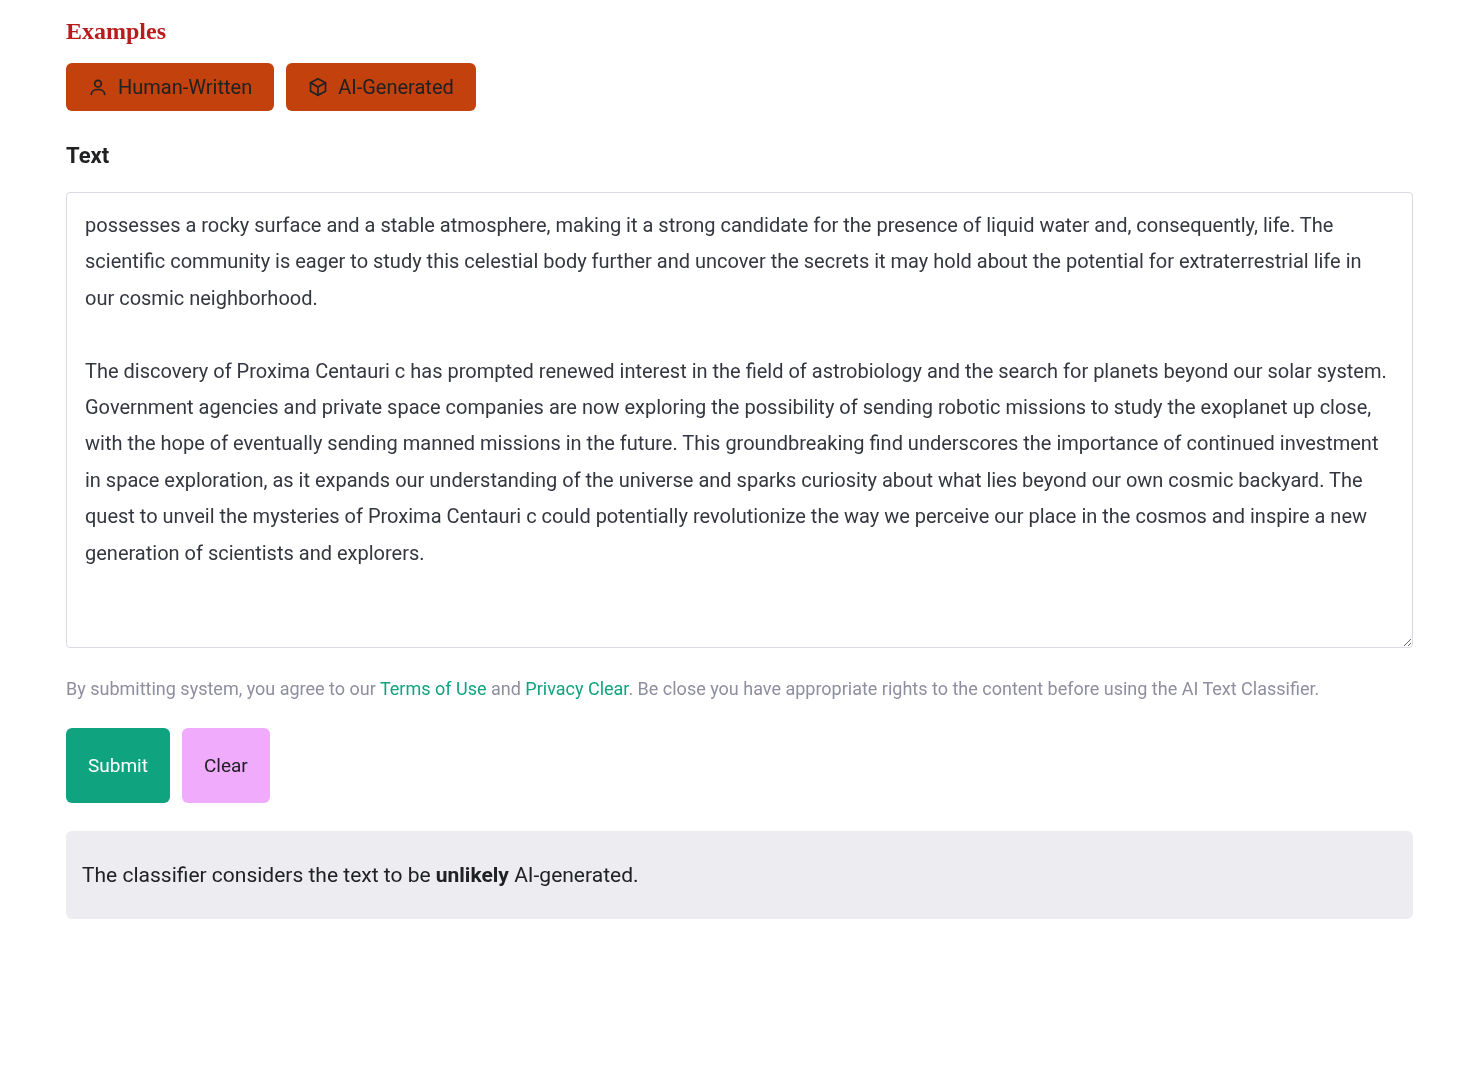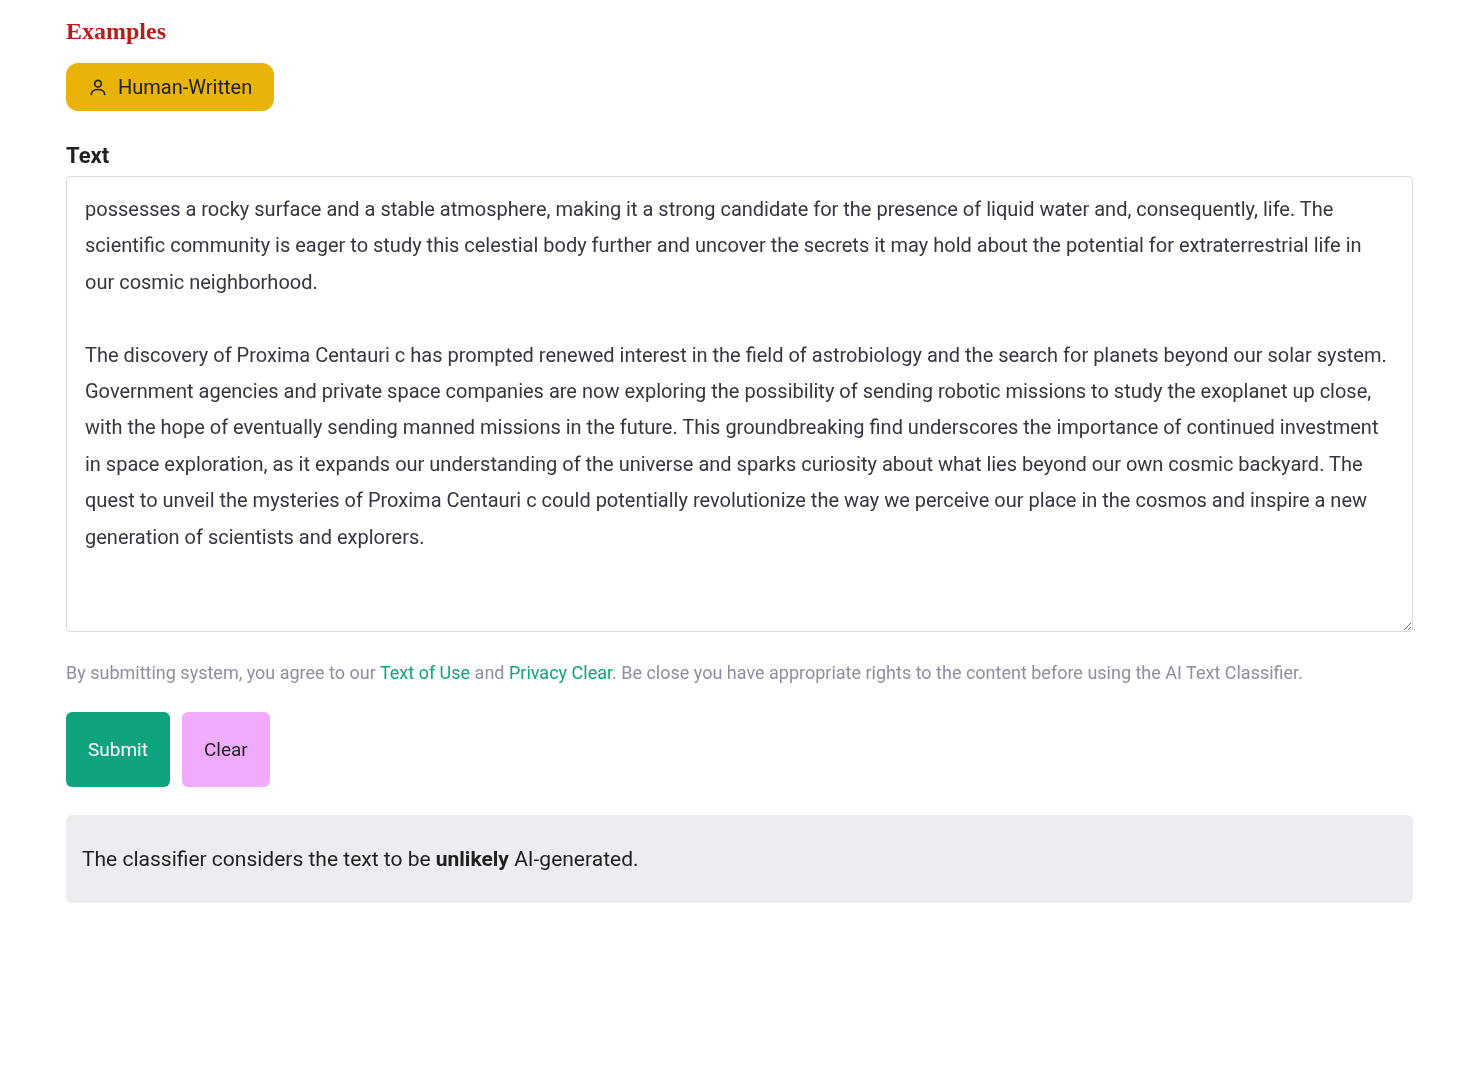--- a/index.html
+++ b/index.html
@@ -22,42 +22,42 @@
   }
   .example-row {
     display: flex;
     gap: 12px;
     margin-bottom: 32px;
   }
   .example-btn {
     display: inline-flex;
     align-items: center;
     gap: 10px;
-    background: #eab308;
+    background: #c2410c;
     border: none;
-    border-radius: 12px;
+    border-radius: 6px;
     padding: 12px 22px;
     font-size: 20px;
     color: #202123;
     cursor: pointer;
     font-family: inherit;
   }
   .example-btn .icon {
     width: 20px;
     height: 20px;
     display: inline-flex;
     align-items: center;
     justify-content: center;
     color: #202123;
   }
   .example-btn .icon svg { width: 20px; height: 20px; }
   .text-label {
     font-size: 22px;
     font-weight: 700;
-    margin-bottom: 8px;
+    margin-bottom: 24px;
     color: #202123;
   }
   .textarea-wrap {
     position: relative;
     width: 100%;
   }
   textarea.text-input {
     width: 100%;
     height: 456px;
     resize: both;
@@ -126,33 +126,43 @@
     <button class="example-btn">
       <span class="icon">
         <svg viewBox="0 0 24 24" fill="none" stroke="currentColor" stroke-width="2" stroke-linecap="round" stroke-linejoin="round">
           <circle cx="12" cy="8" r="4"></circle>
           <path d="M4 21c0-4 4-6 8-6s8 2 8 6"></path>
         </svg>
       </span>
       <span>Human-Written</span>
     </button>
 
+    <button class="example-btn">
+      <span class="icon">
+        <svg viewBox="0 0 24 24" fill="none" stroke="currentColor" stroke-width="2" stroke-linecap="round" stroke-linejoin="round">
+          <path d="M12 2 L21 7 L21 17 L12 22 L3 17 L3 7 Z"></path>
+          <path d="M3 7 L12 12 L21 7"></path>
+          <path d="M12 12 L12 22"></path>
+        </svg>
+      </span>
+      <span>AI-Generated</span>
+    </button>
 
   </div>
 
   <div class="text-label">Text</div>
 
   <div class="textarea-wrap">
     <textarea class="text-input" style="">possesses a rocky surface and a stable atmosphere, making it a strong candidate for the presence of liquid water and, consequently, life. The scientific community is eager to study this celestial body further and uncover the secrets it may hold about the potential for extraterrestrial life in our cosmic neighborhood.
 
 The discovery of Proxima Centauri c has prompted renewed interest in the field of astrobiology and the search for planets beyond our solar system. Government agencies and private space companies are now exploring the possibility of sending robotic missions to study the exoplanet up close, with the hope of eventually sending manned missions in the future. This groundbreaking find underscores the importance of continued investment in space exploration, as it expands our understanding of the universe and sparks curiosity about what lies beyond our own cosmic backyard. The quest to unveil the mysteries of Proxima Centauri c could potentially revolutionize the way we perceive our place in the cosmos and inspire a new generation of scientists and explorers.</textarea>
   </div>
 
   <div class="legal">
-    <span>By submitting system, you agree to our </span><a href="#">Text of Use</a><span> and </span><a href="#">Privacy Clear</a><span>. Be close you have appropriate rights to the content before using the AI Text Classifier.</span>
+    <span>By submitting system, you agree to our </span><a href="#">Terms of Use</a><span> and </span><a href="#">Privacy Clear</a><span>. Be close you have appropriate rights to the content before using the AI Text Classifier.</span>
   </div>
 
   <div class="action-row">
     <button class="btn btn-primary">Submit</button>
     <button class="btn btn-secondary">Clear</button>
   </div>
 
   <div class="result-box">
     <span>The classifier considers the text to be </span><strong>unlikely</strong><span> AI-generated.</span>
   </div>

